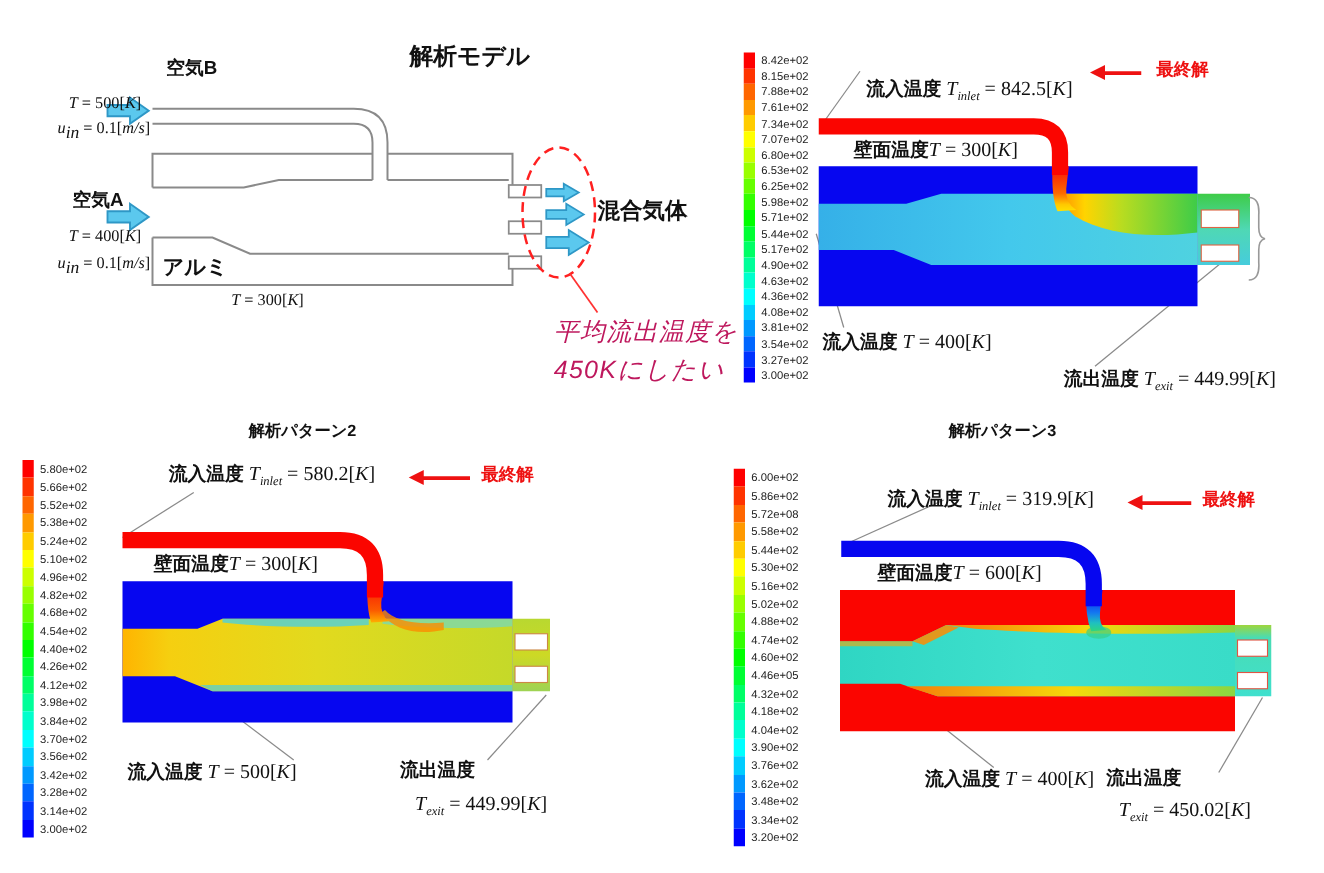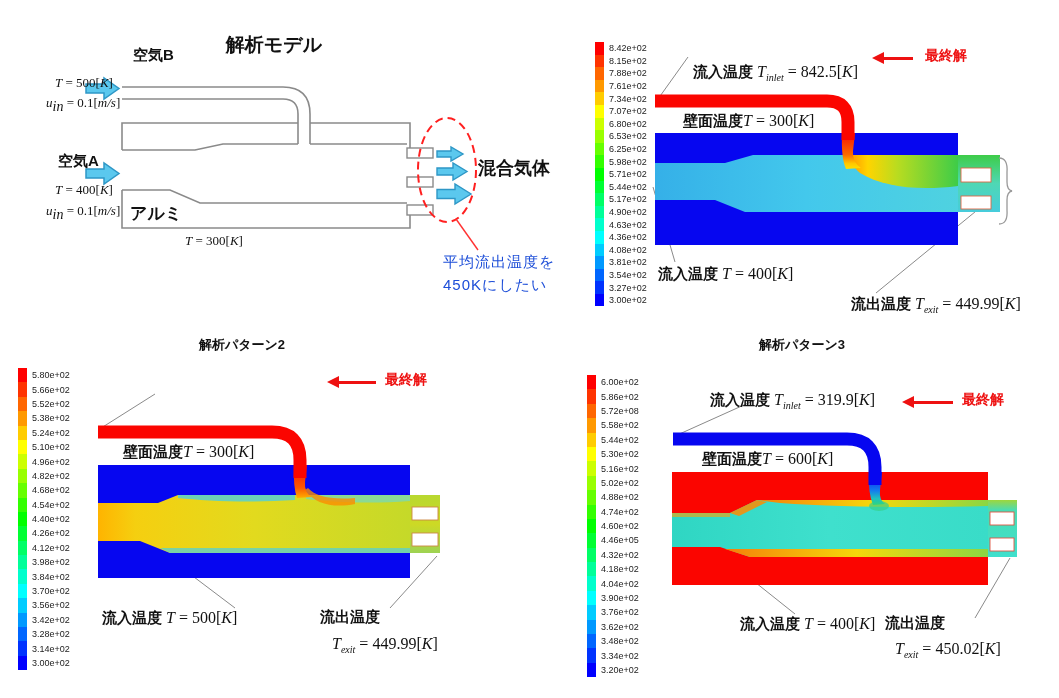--- a/index.html
+++ b/index.html
@@ -10,21 +10,21 @@
   .mtitle{position:absolute;font-weight:bold;font-size:19px;text-align:center;width:300px;}
   .lbl{position:absolute;white-space:nowrap;line-height:1.25;}
   .jp{font-weight:bold;font-size:15px;margin-right:4px;}
   .jp.tight{margin-right:0;}
   .jp-lg{font-weight:bold;font-size:18px;}
   .mvar{font-family:"Liberation Serif",serif;font-style:italic;font-size:16px;}
   .msub{font-family:"Liberation Serif",serif;font-style:italic;font-size:10px;}
   .mup{font-family:"Liberation Serif",serif;font-size:16px;font-style:normal;}
   .lbl-s .mvar{font-size:13px;} .lbl-s .mup{font-size:13px;} .lbl-s .msub{font-size:14px;}
   .redtxt{color:#ee1111;font-weight:bold;font-size:14px;}
-  .goal-note{color:#1d4ed8;font-size:15px;font-weight:normal;line-height:1.5;letter-spacing:1px;}
+  .goal-note{color:#be185d;font-size:20px;font-weight:normal;line-height:1.5;letter-spacing:1px;font-style:italic;}
   .red-arrow{position:absolute;height:3px;background:#ee1111;}
   .red-arrow::before{content:"";position:absolute;left:-11px;top:-5px;border-right:12px solid #ee1111;
     border-top:6.5px solid transparent;border-bottom:6.5px solid transparent;}
   .colorbar{position:absolute;display:flex;flex-direction:column;}
   .cb-row{display:flex;align-items:center;}
   .cb-h1 .cb-row{height:12.6px;} .cb-h2 .cb-row{height:14.4px;}
   .cb-swatch{width:9px;height:100%;display:inline-block;flex:0 0 9px;}
   .cb-label{font-size:9px;padding-left:5px;color:#222;white-space:nowrap;}
 </style>
 </head>
@@ -51,21 +51,21 @@
       <polygon points="86,84 104,84 104,78 119,88.5 104,99 104,93 86,93" fill="#5bc8ee" stroke="#2e97c6" stroke-width="1.5"></polygon>
       <polygon points="86,169 104,169 104,163 119,173.5 104,184 104,178 86,178" fill="#5bc8ee" stroke="#2e97c6" stroke-width="1.5"></polygon>
 
       <polygon points="437,151 451,151 451,147 463,154 451,161 451,157 437,157" fill="#5bc8ee" stroke="#2e97c6" stroke-width="1.4"></polygon>
       <polygon points="437,168 453,168 453,163 467,171.5 453,180 453,175 437,175" fill="#5bc8ee" stroke="#2e97c6" stroke-width="1.4"></polygon>
       <polygon points="437,189.5 455,189.5 455,184 471,194 455,204 455,198.5 437,198.5" fill="#5bc8ee" stroke="#2e97c6" stroke-width="1.4"></polygon>
 
       <ellipse cx="447" cy="170" rx="29" ry="52" fill="none" stroke="#ff2020" stroke-width="2" stroke-dasharray="8,5"></ellipse>
       <line x1="456" y1="219" x2="478" y2="250" stroke="#ff3333" stroke-width="1.4"></line>
     </svg>
-    <div class="mtitle" style="left:124px;top:32px;">解析モデル</div>
+    <div class="mtitle" style="left:124px;top:32px;text-align:right;">解析モデル</div>
     <div class="lbl jp tight" style="left:133px;top:46px;">空気B</div>
     <div class="lbl lbl-s" style="left:55px;top:72px;"><span class="mvar">T</span><span class="mup"> = </span><span class="mup">500</span><span class="mup">[</span><span class="mvar">K</span><span class="mup">]</span></div>
     <div class="lbl lbl-s" style="left:46px;top:92px;"><span class="mvar">u</span><sub class="msub">in</sub><span class="mup"> = </span><span class="mup">0.1</span><span class="mup">[</span><span class="mvar">m/s</span><span class="mup">]</span></div>
     <div class="lbl jp tight" style="left:58px;top:152px;">空気A</div>
     <div class="lbl lbl-s" style="left:55px;top:179px;"><span class="mvar">T</span><span class="mup"> = </span><span class="mup">400</span><span class="mup">[</span><span class="mvar">K</span><span class="mup">]</span></div>
     <div class="lbl lbl-s" style="left:46px;top:200px;"><span class="mvar">u</span><sub class="msub">in</sub><span class="mup"> = </span><span class="mup">0.1</span><span class="mup">[</span><span class="mvar">m/s</span><span class="mup">]</span></div>
     <div class="lbl" style="left:130px;top:203px;font-weight:bold;font-size:17px;">アルミ</div>
     <div class="lbl lbl-s" style="left:185px;top:230px;"><span class="mvar">T</span><span class="mup"> = </span><span class="mup">300</span><span class="mup">[</span><span class="mvar">K</span><span class="mup">]</span></div>
     <div class="lbl jp-lg" style="left:478px;top:157px;">混合気体</div>
     <div class="lbl goal-note" style="left:443px;top:251px;">
@@ -322,20 +322,21 @@
         </div>
         <div class="cb-row">
           <span class="cb-swatch" style="background: rgb(0, 51, 255);"></span>
           <span class="cb-label">3.14e+02</span>
         </div>
         <div class="cb-row">
           <span class="cb-swatch" style="background: rgb(0, 0, 255);"></span>
           <span class="cb-label">3.00e+02</span>
         </div>
       </div>
+    <div class="lbl" style="left:135px;top:40px;"><span class="jp">流入温度</span><span class="mvar">T</span><sub class="msub">inlet</sub><span class="mup"> = </span><span class="mup">580.2</span><span class="mup">[</span><span class="mvar">K</span><span class="mup">]</span></div>
     <div class="red-arrow" style="left:338px;top:51px;width:38px;"></div>
     <div class="lbl redtxt" style="left:385px;top:41px;">最終解</div>
     <div class="lbl" style="left:123px;top:112px;"><span class="jp tight">壁面温度</span><span class="mvar">T</span><span class="mup"> = </span><span class="mup">300</span><span class="mup">[</span><span class="mvar">K</span><span class="mup">]</span></div>
     <div class="lbl" style="left:102px;top:278px;"><span class="jp">流入温度</span><span class="mvar">T</span><span class="mup"> = </span><span class="mup">500</span><span class="mup">[</span><span class="mvar">K</span><span class="mup">]</span></div>
     <div class="lbl jp tight" style="left:320px;top:278px;">流出温度</div>
     <div class="lbl" style="left:332px;top:304px;"><span class="mvar">T</span><sub class="msub">exit</sub><span class="mup"> = </span><span class="mup">449.99</span><span class="mup">[</span><span class="mvar">K</span><span class="mup">]</span></div>
   </section>
 
   <section class="panel" style="left:555px;top:330px;width:504px;height:368px;">
     <svg class="svg-layer" width="504" height="368" viewBox="0 0 504 368">

